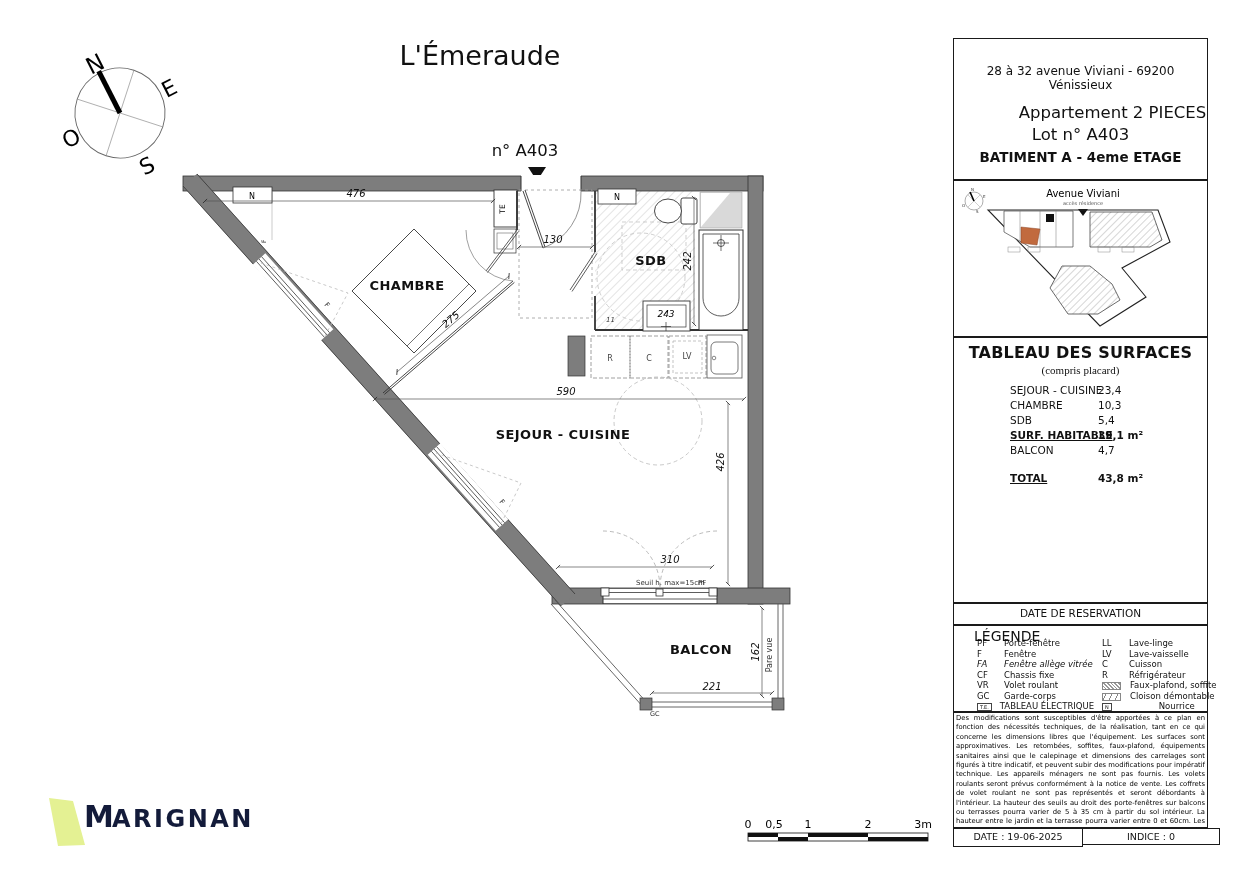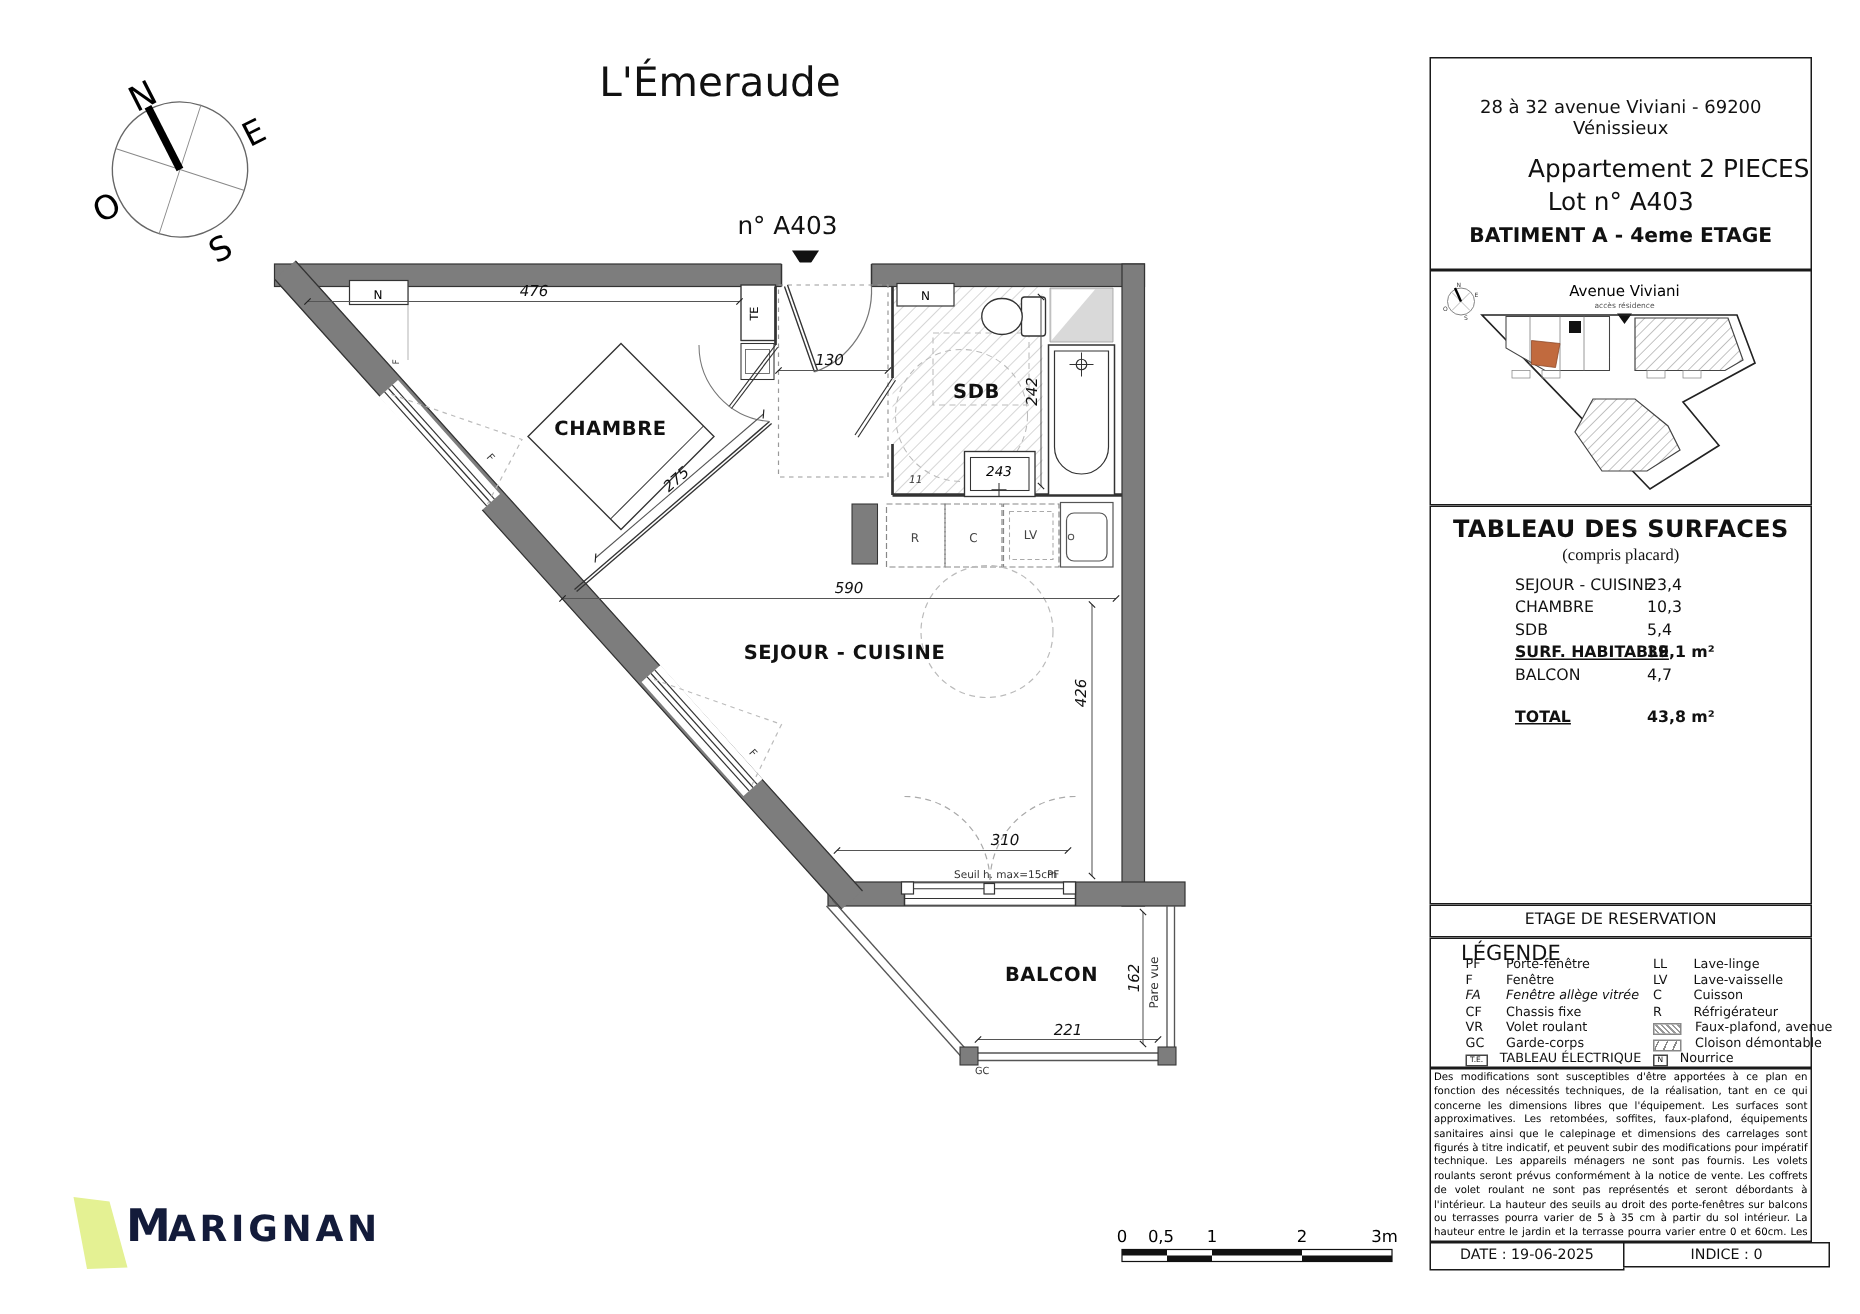--- a/index.html
+++ b/index.html
@@ -282,21 +282,21 @@
   <span class="sbold">SURF. HABITABLE</span><span class="v sboldv" style="font-weight:bold;">39,1 m²</span>
 </div>
 <div class="srow" style="top:444px;">
   <span>BALCON</span><span class="v">4,7</span>
 </div>
 <div class="srow" style="top:472px;">
   <span class="sbold">TOTAL</span><span class="v" style="font-weight:bold;">43,8 m²</span>
 </div>
 
 <div class="pbox" style="top:603px;height:22px;"></div>
-<div class="t ctr resv" style="left:953px;top:607px;width:255px;">ETAGE DE RESERVATION</div>
+<div class="t ctr resv" style="left:953px;top:607px;width:255px;">DATE DE RESERVATION</div>
 
 <div class="pbox" style="top:625px;height:87px;"></div>
 <div class="t leg-title" style="left:974px;top:628px;">LÉGENDE</div>
 <div class="lrow" style="left:977px;top:638px;">
     <span class="lcode">PF</span>
     <span class="llabel">Porte-fenêtre</span>
   </div>
 <div class="lrow" style="left:977px;top:648.5px;">
     <span class="lcode">F</span>
     <span class="llabel">Fenêtre</span>
@@ -332,27 +332,27 @@
 <div class="lrow" style="left:1102px;top:659px;">
     <span class="lcode">C</span>
     <span class="llabel">Cuisson</span>
   </div>
 <div class="lrow" style="left:1102px;top:669.5px;">
     <span class="lcode">R</span>
     <span class="llabel">Réfrigérateur</span>
   </div>
 <div class="lrow" style="left:1102px;top:680px;">
     <span class="lswatch sw-hatch"></span>
-    <span class="llabel">Faux-plafond, avenue</span>
+    <span class="llabel">Faux-plafond, soffite</span>
   </div>
 <div class="lrow" style="left:1102px;top:690.5px;">
     <span class="lswatch sw-cloison"></span>
     <span class="llabel">Cloison démontable</span>
   </div>
-<div class="lrow" style="left:1102px;top:701px;">
+<div class="lrow" style="left:1102px;top:701px;gap:39px;">
     <span class="lcode boxed">N</span>
     <span class="llabel">Nourrice</span>
   </div>
 
 <div class="pbox" style="top:712px;height:116px;"></div>
 <div class="t notes" style="left:956px;top:714px;width:249px;">Des modifications sont susceptibles  d'être apportées à ce plan en fonction des nécessités techniques, de la  réalisation, tant en ce qui concerne les dimensions libres que l'équipement. Les surfaces sont approximatives. Les retombées, soffites, faux-plafond, équipements sanitaires ainsi que le calepinage et dimensions des carrelages sont figurés à titre indicatif, et peuvent subir des modifications pour impératif technique. Les appareils ménagers ne sont pas fournis. Les volets roulants seront prévus conformément à la notice de vente. Les coffrets de volet roulant ne sont pas représentés et seront débordants à l'intérieur. La hauteur des seuils au droit des porte-fenêtres sur balcons ou terrasses pourra varier de 5 à 35 cm à partir du sol intérieur. La hauteur entre le jardin et la terrasse pourra varier entre 0 et 60cm. Les jardins ne seront pas nécessairement plats et pourront comporter des talus et des pentes</div>
 
 <div class="pbox drow" style="top:828px;height:19px;width:130px;border-right:1px solid #1a1a1a;">DATE : 19-06-2025</div>
 <div class="pbox drow" style="top:828px;left:1082px;height:17px;width:138px;">INDICE : 0</div>
 

